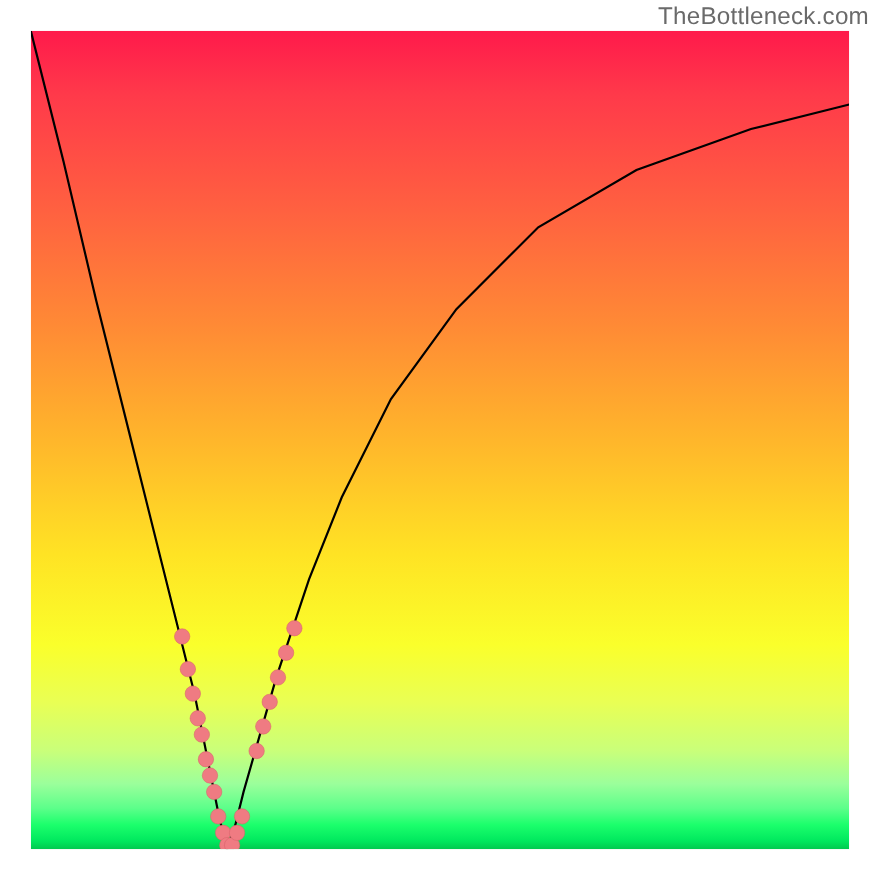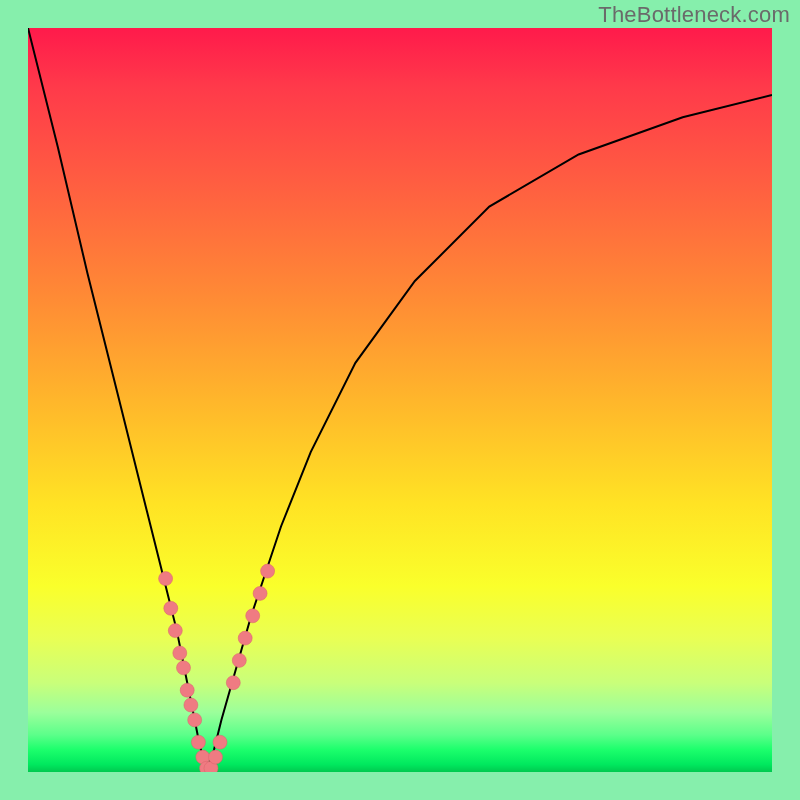--- a/index.html
+++ b/index.html
@@ -8,21 +8,21 @@
     width: 800px;
     height: 800px;
     overflow: hidden;
     background: #000;
     font-family: Arial, Helvetica, sans-serif;
   }
   .frame {
     position: absolute;
     top: 0; left: 0;
     width: 800px; height: 800px;
-    background: #86efac;
+    background: #ffffff;
   }
   .plot {
     position: absolute;
     top: 28px;
     left: 28px;
     width: 744px;
     height: 744px;
     overflow: hidden;
   }
   .gradient {

